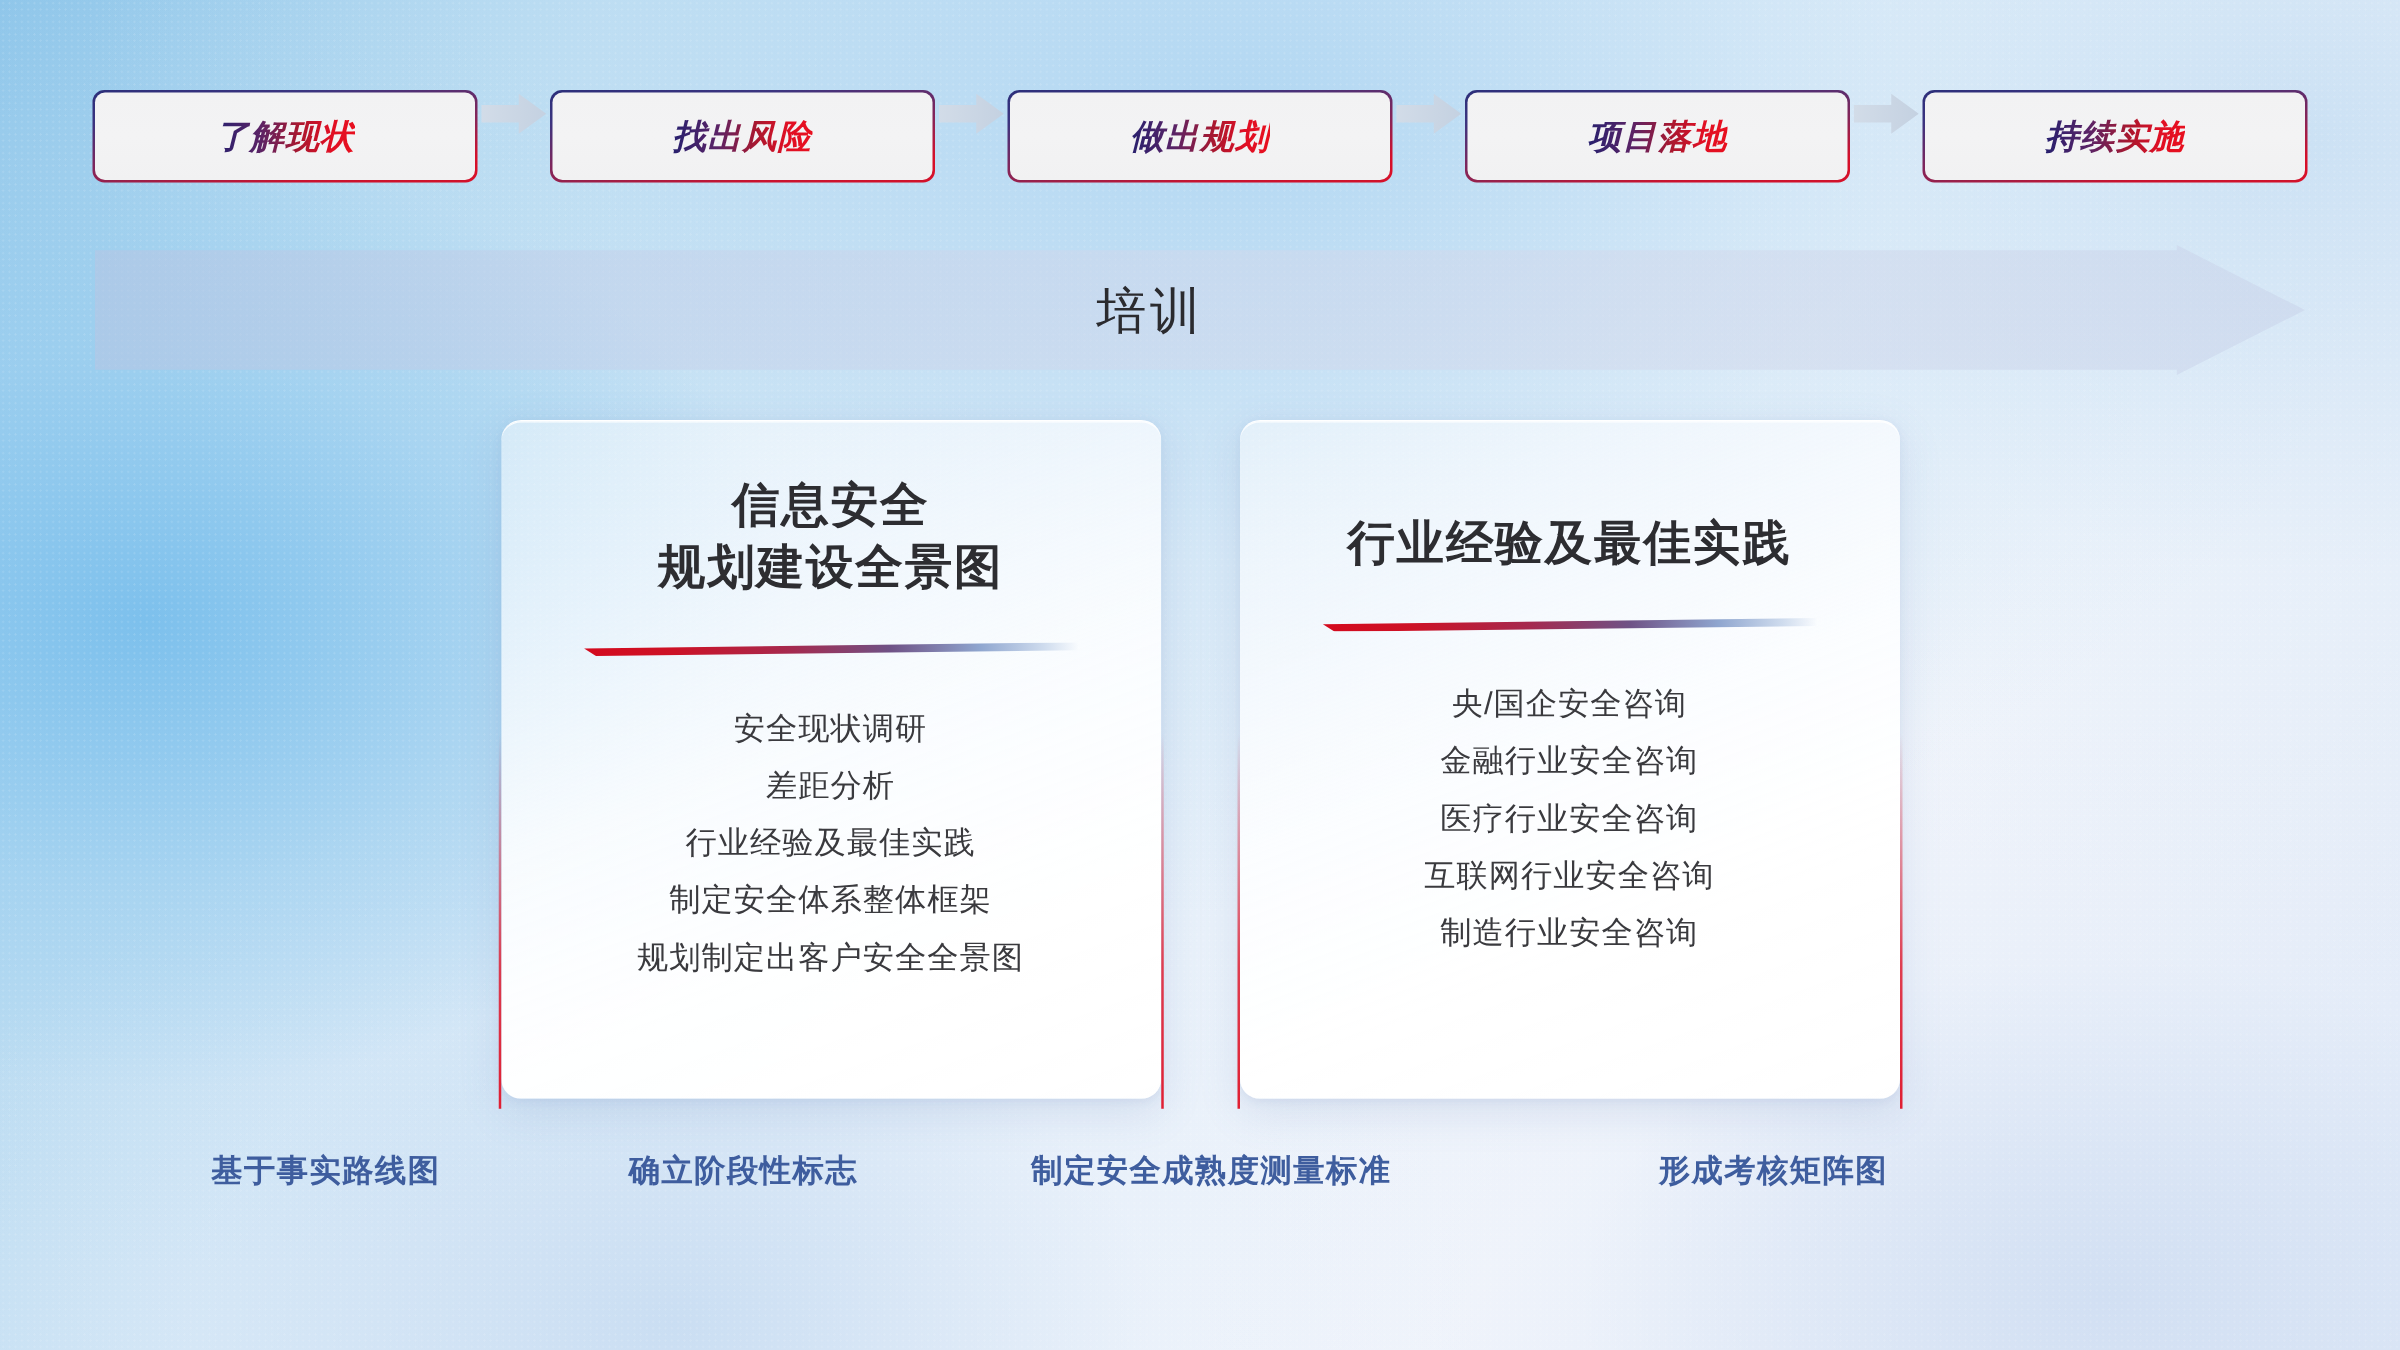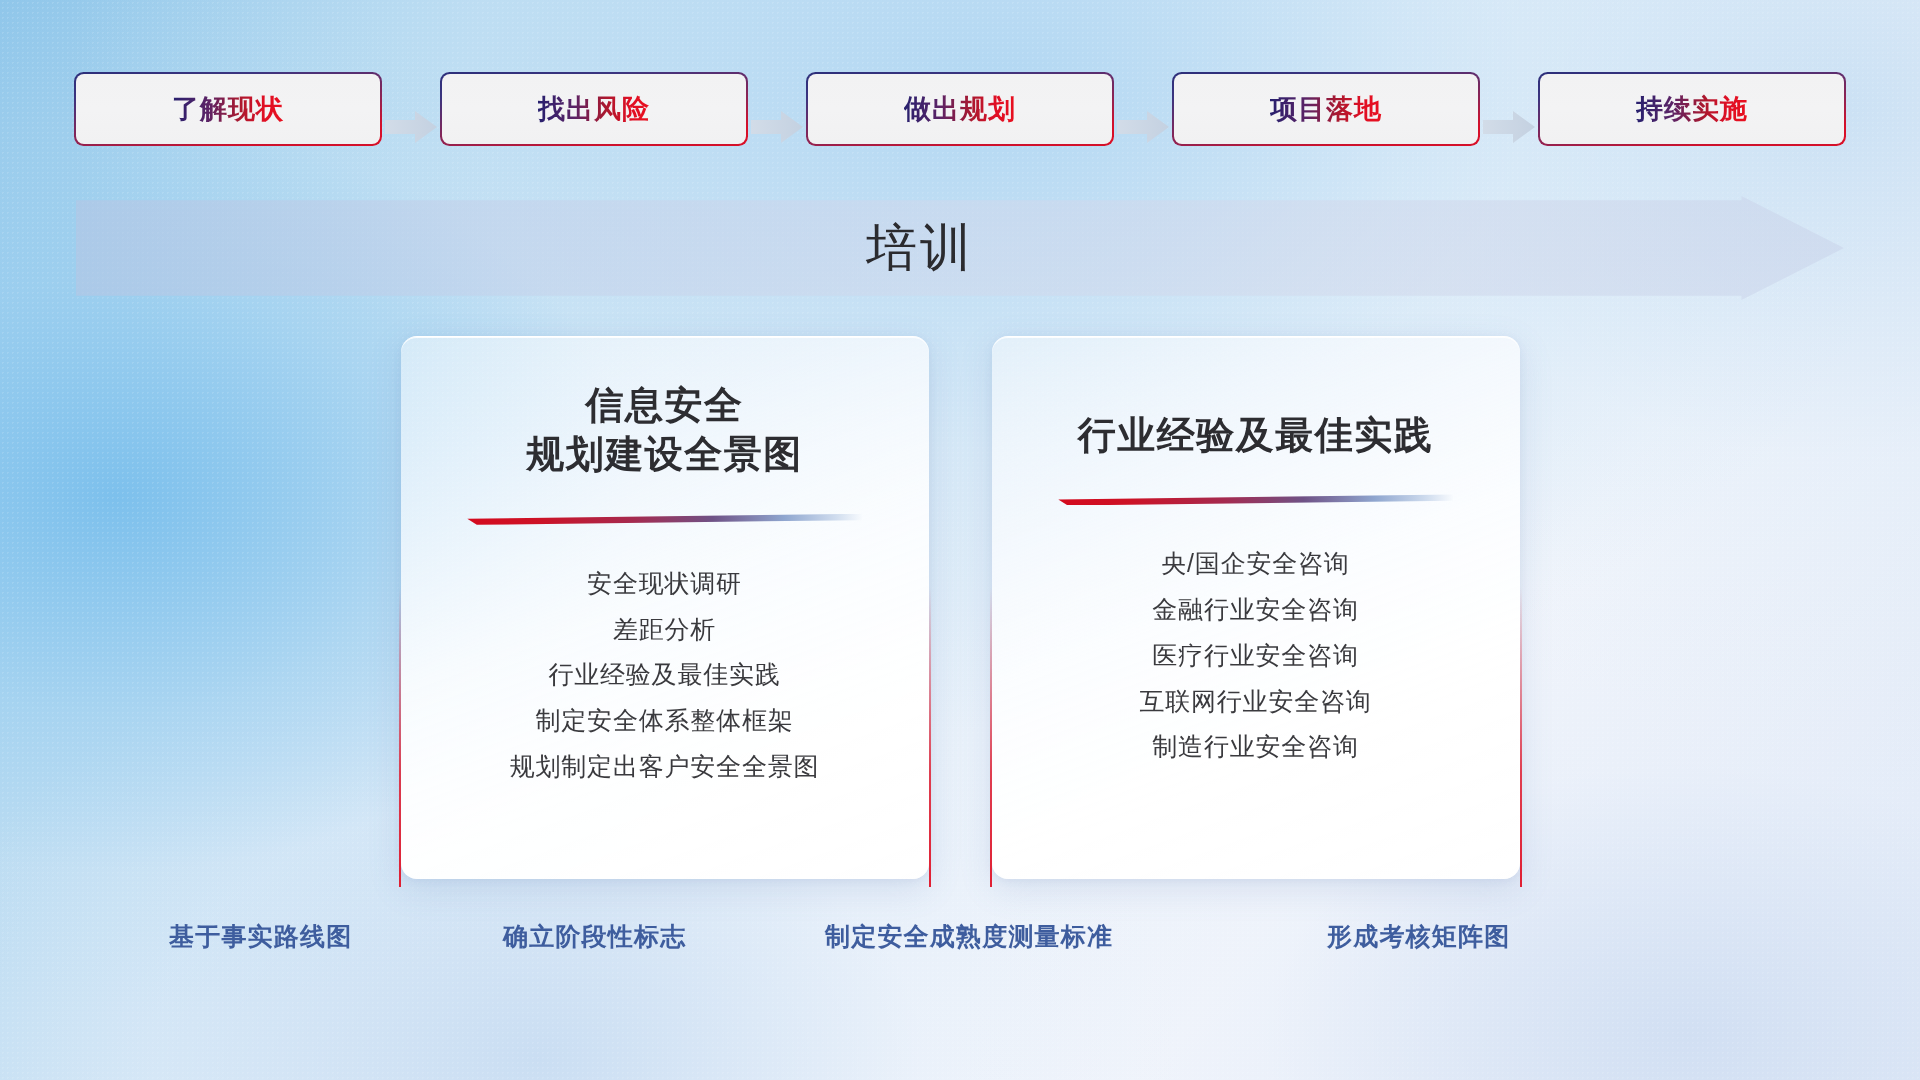--- a/index.html
+++ b/index.html
@@ -35,24 +35,25 @@
       radial-gradient(rgba(255,255,255,0.30) 1px, rgba(255,255,255,0) 1px);
     background-size: 5px 5px;
     opacity: 0.42;
   }
 
   
   #step-row {
     position: absolute;
     top: 74px; left: 0; width: 1920px;
     display: flex;
-    align-items: flex-end;
+    align-items: flex-start;
     justify-content: center;
     gap: 0px;
     z-index: 6;
+    font-style: italic;
   }
 
   .step-box {
     position: relative;
     width: 304px;
     height: 70px;
     border-radius: 8px;
     background: linear-gradient(180deg, #f2f2f3 0%, #f3f3f4 50%, #f1f1f2 100%);
     display: flex; align-items: center; justify-content: center;
     box-shadow: 0 1px 2px rgba(40,60,110,0.10);
@@ -95,21 +96,21 @@
   #training-band .band-shape {
     position: absolute; inset: 0;
     background: linear-gradient(96deg, rgba(180,198,228,0.62) 0%, rgba(196,209,234,0.55) 24%, rgba(208,216,236,0.52) 48%, rgba(210,216,235,0.50) 70%, rgba(200,210,233,0.52) 100%);
     -webkit-clip-path: polygon(0 4%, 94.2% 4%, 94.2% 0%, 100% 50%, 94.2% 100%, 94.2% 96%, 0 96%);
     clip-path: polygon(0 4%, 94.2% 4%, 94.2% 0%, 100% 50%, 94.2% 100%, 94.2% 96%, 0 96%);
   }
   #training-label {
     position: absolute;
     top: 0; left: 0; width: 1688px; height: 104px;
     display: flex; align-items: center; justify-content: center;
-    font-size: 51px;
+    font-size: 40px;
     font-weight: 400;
     color: #2b2b2f;
     letter-spacing: 3px;
   }
 
   
   #card-row {
     position: absolute;
     top: 336px; left: 0; width: 1920px;
     display: flex;

